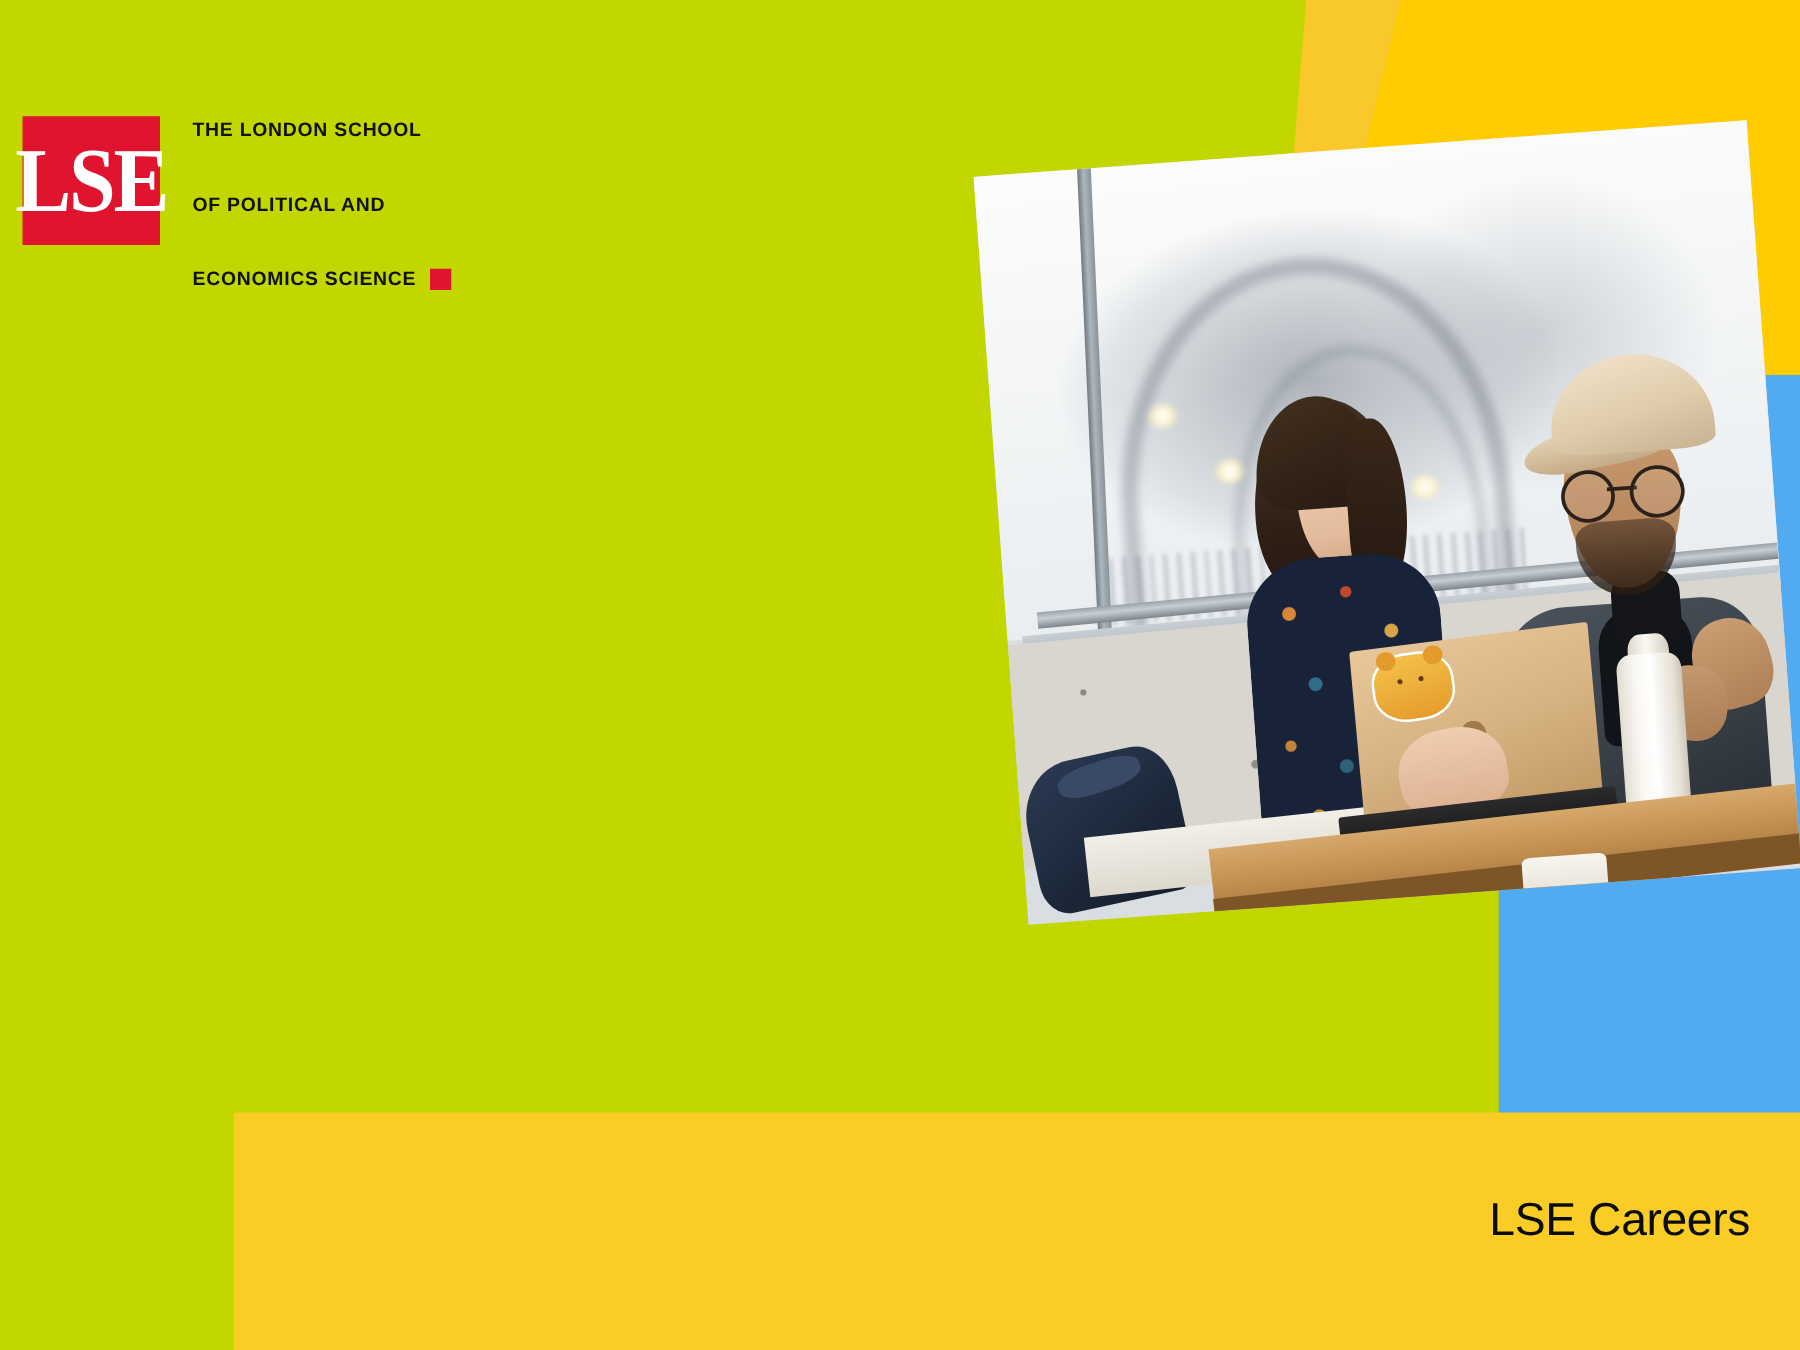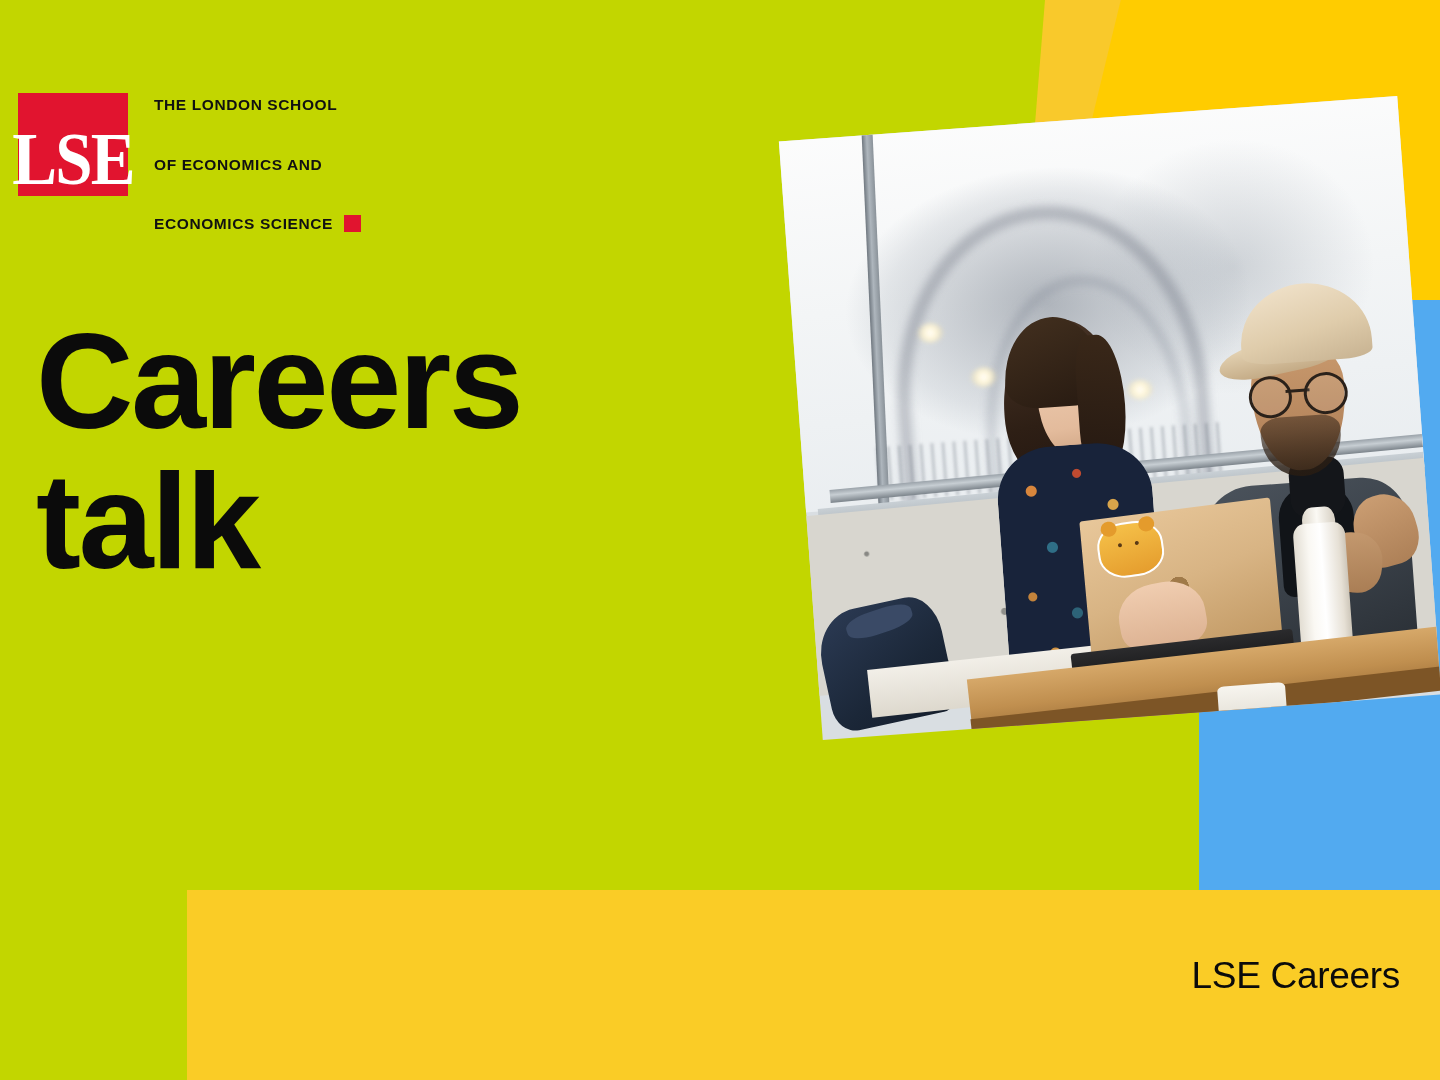--- a/index.html
+++ b/index.html
@@ -354,21 +354,21 @@
     left: 18px;
     top: 93px;
     display: flex;
     align-items: stretch;
   }
   #logo-mark {
     width: 110px;
     height: 103px;
     background: #e1142f;
     display: flex;
-    align-items: flex-end;
+    align-items: center;
     justify-content: center;
   }
   #logo-mark-text {
     color: #ffffff;
     font-family: "Liberation Serif", serif;
     font-weight: bold;
     font-size: 73px;
     letter-spacing: -2px;
     line-height: 1;
     transform: scaleX(0.92);
@@ -511,30 +511,26 @@
 
   <div id="logo">
     <div id="logo-mark">
       <span id="logo-mark-text">LSE</span>
     </div>
     <div id="logo-words">
       <span class="logo-line">
         <span class="logo-sm">THE LONDON SCHOOL</span>
       </span>
       <span class="logo-line">
-        <span class="logo-sm">OF ECONOMICS AND</span>
+        <span class="logo-sm">OF POLITICAL AND</span>
       </span>
       <span class="logo-line">
         <span class="logo-sm">ECONOMICS SCIENCE</span>
         <span class="logo-red-square"></span>
       </span>
     </div>
   </div>
 
-  <div id="title">
-    <span class="t-line">Careers</span>
-    <span class="t-line">talk</span>
-  </div>
 
 
   <div id="footer-text">LSE Careers</div>
 
 </div>
 
 </body></html>

